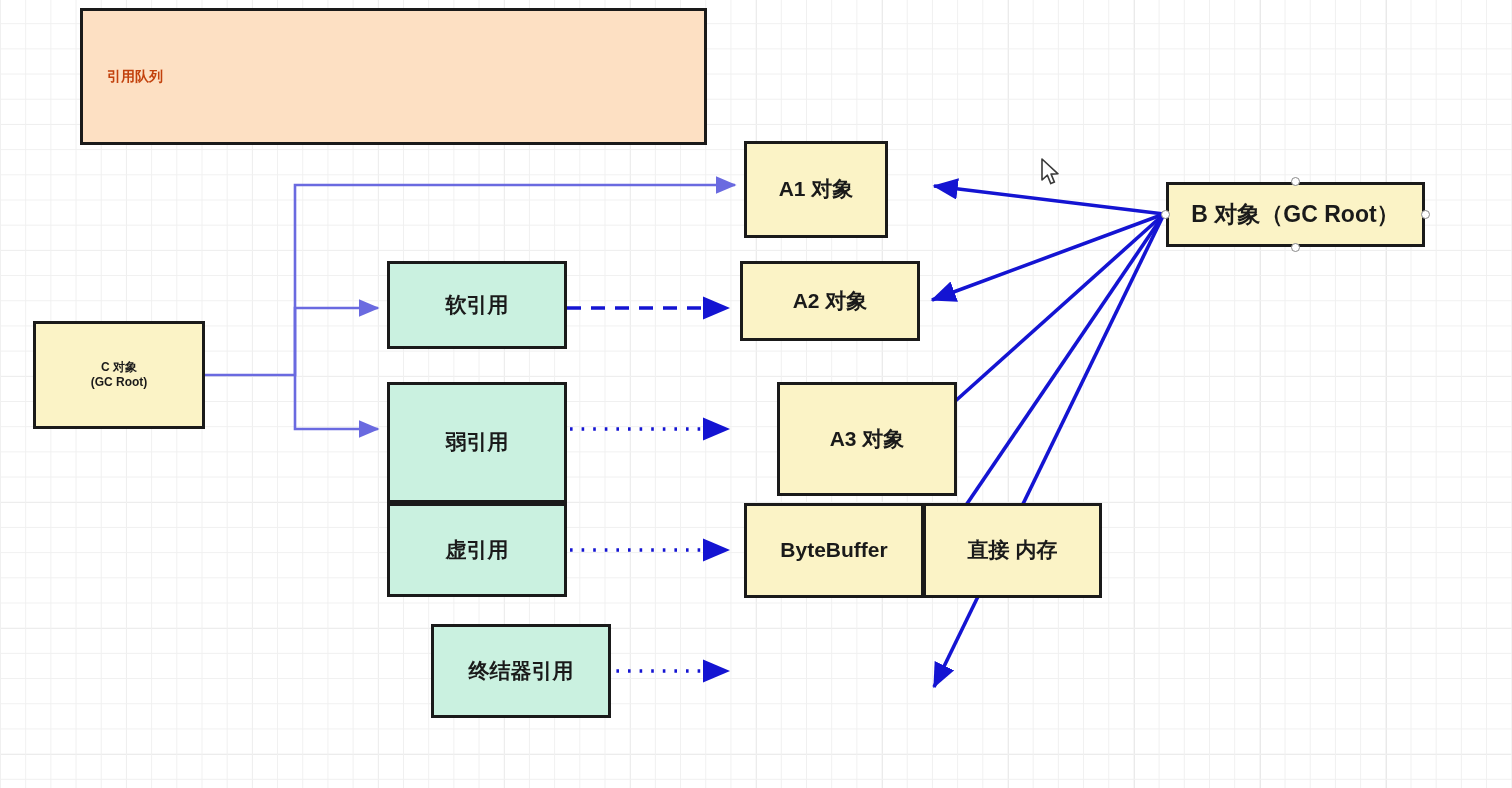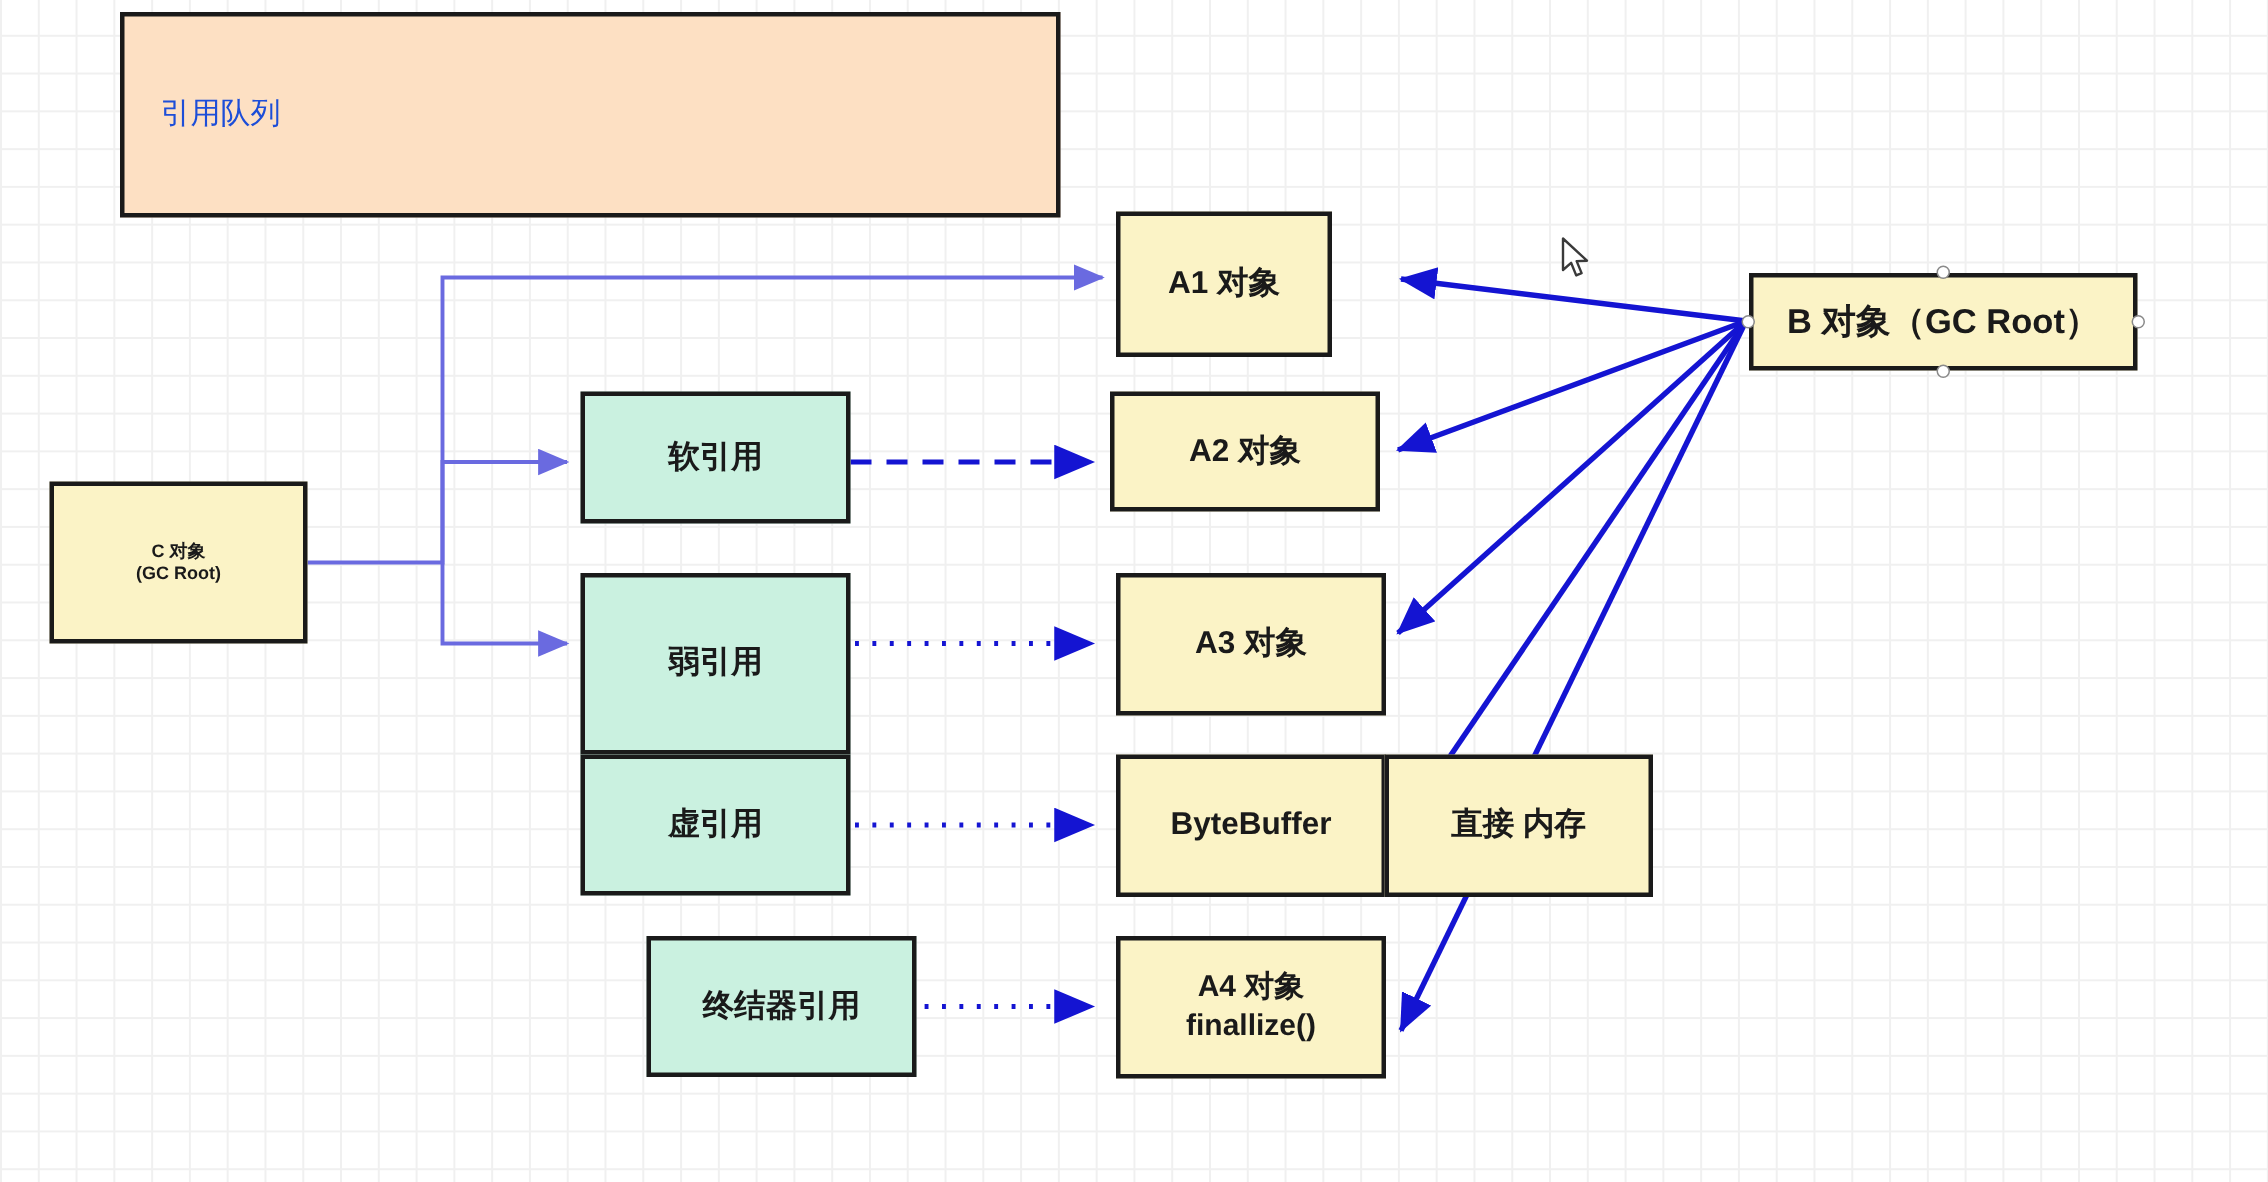--- a/index.html
+++ b/index.html
@@ -53,23 +53,23 @@
     white-space: pre-line;
   }
   .n-yellow { background: #fbf3c6; }
   .n-mint   { background: #caf1e0; }
   .n-peach  { background: #fde0c3; }
   .n-peach-label {
     position: absolute;
     left: 24px;
     top: 50%;
     transform: translateY(-50%);
-    font-size: 20px;
-    font-weight: normal;
-    color: #1d4ed8;
+    font-size: 14px;
+    font-weight: bold;
+    color: #c2410c;
   }
   .n-peach { display: block; }
 
   
   .handle {
     position: absolute;
     width: 9px;
     height: 9px;
     border-radius: 50%;
     background: #ffffff;
@@ -151,28 +151,26 @@
   <div class="node n-mint" style="left:387px; top:382px; width:180px; height:121px; font-size:21px;">弱引用</div>
 
   <div class="node n-mint" style="left:387px; top:503px; width:180px; height:94px; font-size:21px;">虚引用</div>
 
   <div class="node n-mint" style="left:387px; top:624px; width:180px; height:94px; font-size:21px;margin-left:44px;">终结器引用</div>
 
   <div class="node n-yellow" style="left:744px; top:141px; width:144px; height:97px; font-size:21px;">A1 对象</div>
 
   <div class="node n-yellow" style="left:740px; top:261px; width:180px; height:80px; font-size:21px;">A2 对象</div>
 
-  <div class="node n-yellow" style="left:744px; top:382px; width:180px; height:95px; font-size:21px;">A3 对象</div>
+  <div class="node n-yellow" style="left:777px; top:382px; width:180px; height:114px; font-size:21px;">A3 对象</div>
 
   <div class="node n-yellow" style="left:744px; top:503px; width:180px; height:95px; font-size:21px;">ByteBuffer</div>
 
   <div class="node n-yellow" style="left:923px; top:503px; width:179px; height:95px; font-size:21px;">直接 内存</div>
 
-  <div class="node n-yellow" style="left:744px; top:624px; width:180px; height:95px; font-size:20px;">A4 对象
-finallize()</div>
 
   <div class="node n-yellow" style="left:1166px; top:182px; width:259px; height:65px; font-size:23px;">B 对象（GC Root）</div>
 
   <div class="handle" style="left:1161px; top:210px;"></div>
   <div class="handle" style="left:1421px; top:210px;"></div>
   <div class="handle" style="left:1291px; top:177px;"></div>
   <div class="handle" style="left:1291px; top:243px;"></div>
 
   <svg id="cursor" style="left:1040px; top:158px;" width="22" height="30" viewBox="0 0 22 30" xmlns="http://www.w3.org/2000/svg">
     <path d="M2,1 L2,22 L7.4,17.2 L10.8,25.6 L14.4,24.1 L11.1,16.1 L18,15.8 Z" fill="#ffffff" stroke="#3a3a3a" stroke-width="1.6" stroke-linejoin="round"></path>

